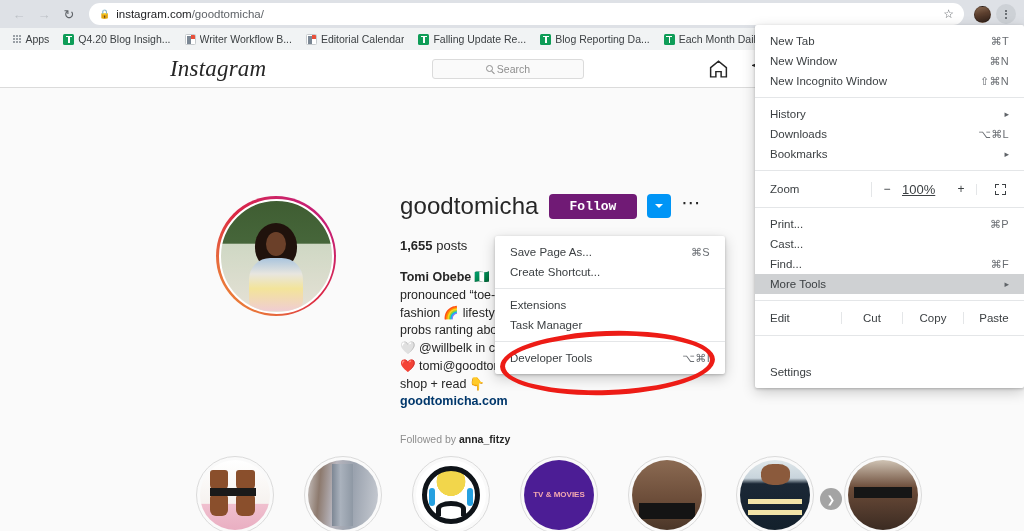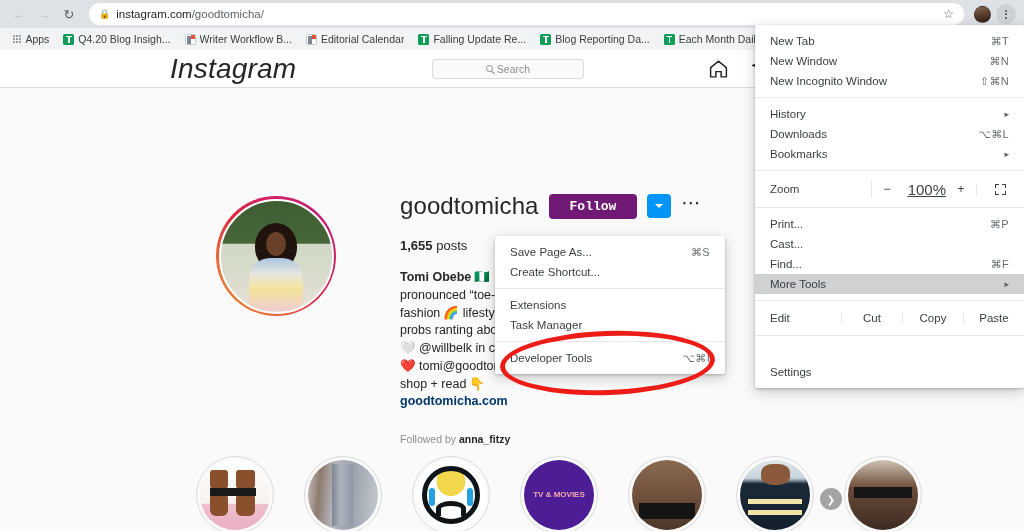--- a/index.html
+++ b/index.html
@@ -56,21 +56,21 @@
   .ico-doc:after { content:""; position:absolute; right:0px; top:0px; width:4px; height:4px; background:#e8503a; }
 
   
   .ig { position:absolute; top:50px; left:0; width:1024px; height:481px; background:#fafafa; }
   .ig-nav {
     height:38px; background:#fff; border-bottom:1px solid #dbdbdb;
     display:flex; align-items:center; position:relative;
   }
   .ig-logo {
     position:absolute; left:170px; top:50%; transform:translateY(-50%);
-    font-family:Liberation Sans, sans-serif; font-style:italic; font-size:28px;
+    font-family:Liberation Serif, serif; font-style:italic; font-size:23px;
     letter-spacing:.2px; color:#262626;
   }
   .ig-search {
     position:absolute; left:432px; top:50%; transform:translateY(-50%);
     width:152px; height:20px; background:#fafafa; border:1px solid #dbdbdb; border-radius:3px;
     display:flex; align-items:center; justify-content:center; gap:4px;
     font-size:10.5px; color:#8e8e8e;
   }
   .mag { width:7px; height:7px; border:1.2px solid #8e8e8e; border-radius:50%; position:relative; display:inline-block; }
   .mag:after { content:""; position:absolute; right:-3px; bottom:-2px; width:4px; height:1.2px; background:#8e8e8e; transform:rotate(45deg); }
@@ -187,21 +187,21 @@
   .mi { height:20px; display:flex; align-items:center; padding:0 15px; white-space:nowrap; }
   .mi .mi-label { flex:1; }
   .mi .mi-accel { color:#6a6e73; font-size:11px; letter-spacing:.3px; }
   .mi .mi-arrow { color:#5f6368; font-size:9px; }
   .mi.hl-row { background:#cfd1d3; }
   .sep { height:1px; background:#e4e6e8; margin:6px 0; }
   .zoom-row { height:24px; display:flex; align-items:center; padding:0 0 0 15px; }
   .zoom-row .zlabel { flex:1; }
   .zoom-ctrl { display:flex; align-items:center; border-left:1px solid #e4e6e8; }
   .zoom-ctrl .zb { width:30px; text-align:center; color:#3c4043; font-size:12px; }
-  .zoom-ctrl .zval { width:44px; text-align:right; font-size:15px;text-decoration:underline; }
+  .zoom-ctrl .zval { width:44px; text-align:left; font-size:13px;text-decoration:underline; }
   .zoom-full { width:48px; display:flex; align-items:center; justify-content:center;
     border-left:1px solid #e4e6e8; color:#3c4043; }
   .fs-ico { width:11px; height:11px; position:relative; }
   .fs-ico i { position:absolute; width:4px; height:4px; border:1.4px solid #3c4043; }
   .fs-ico i:nth-child(1){ left:0; top:0; border-right:none; border-bottom:none; }
   .fs-ico i:nth-child(2){ right:0; top:0; border-left:none; border-bottom:none; }
   .fs-ico i:nth-child(3){ left:0; bottom:0; border-right:none; border-top:none; }
   .fs-ico i:nth-child(4){ right:0; bottom:0; border-left:none; border-top:none; }
   .edit-row { height:22px; display:flex; align-items:center; }
   .edit-row .elabel { padding:0 15px; flex:1; }

